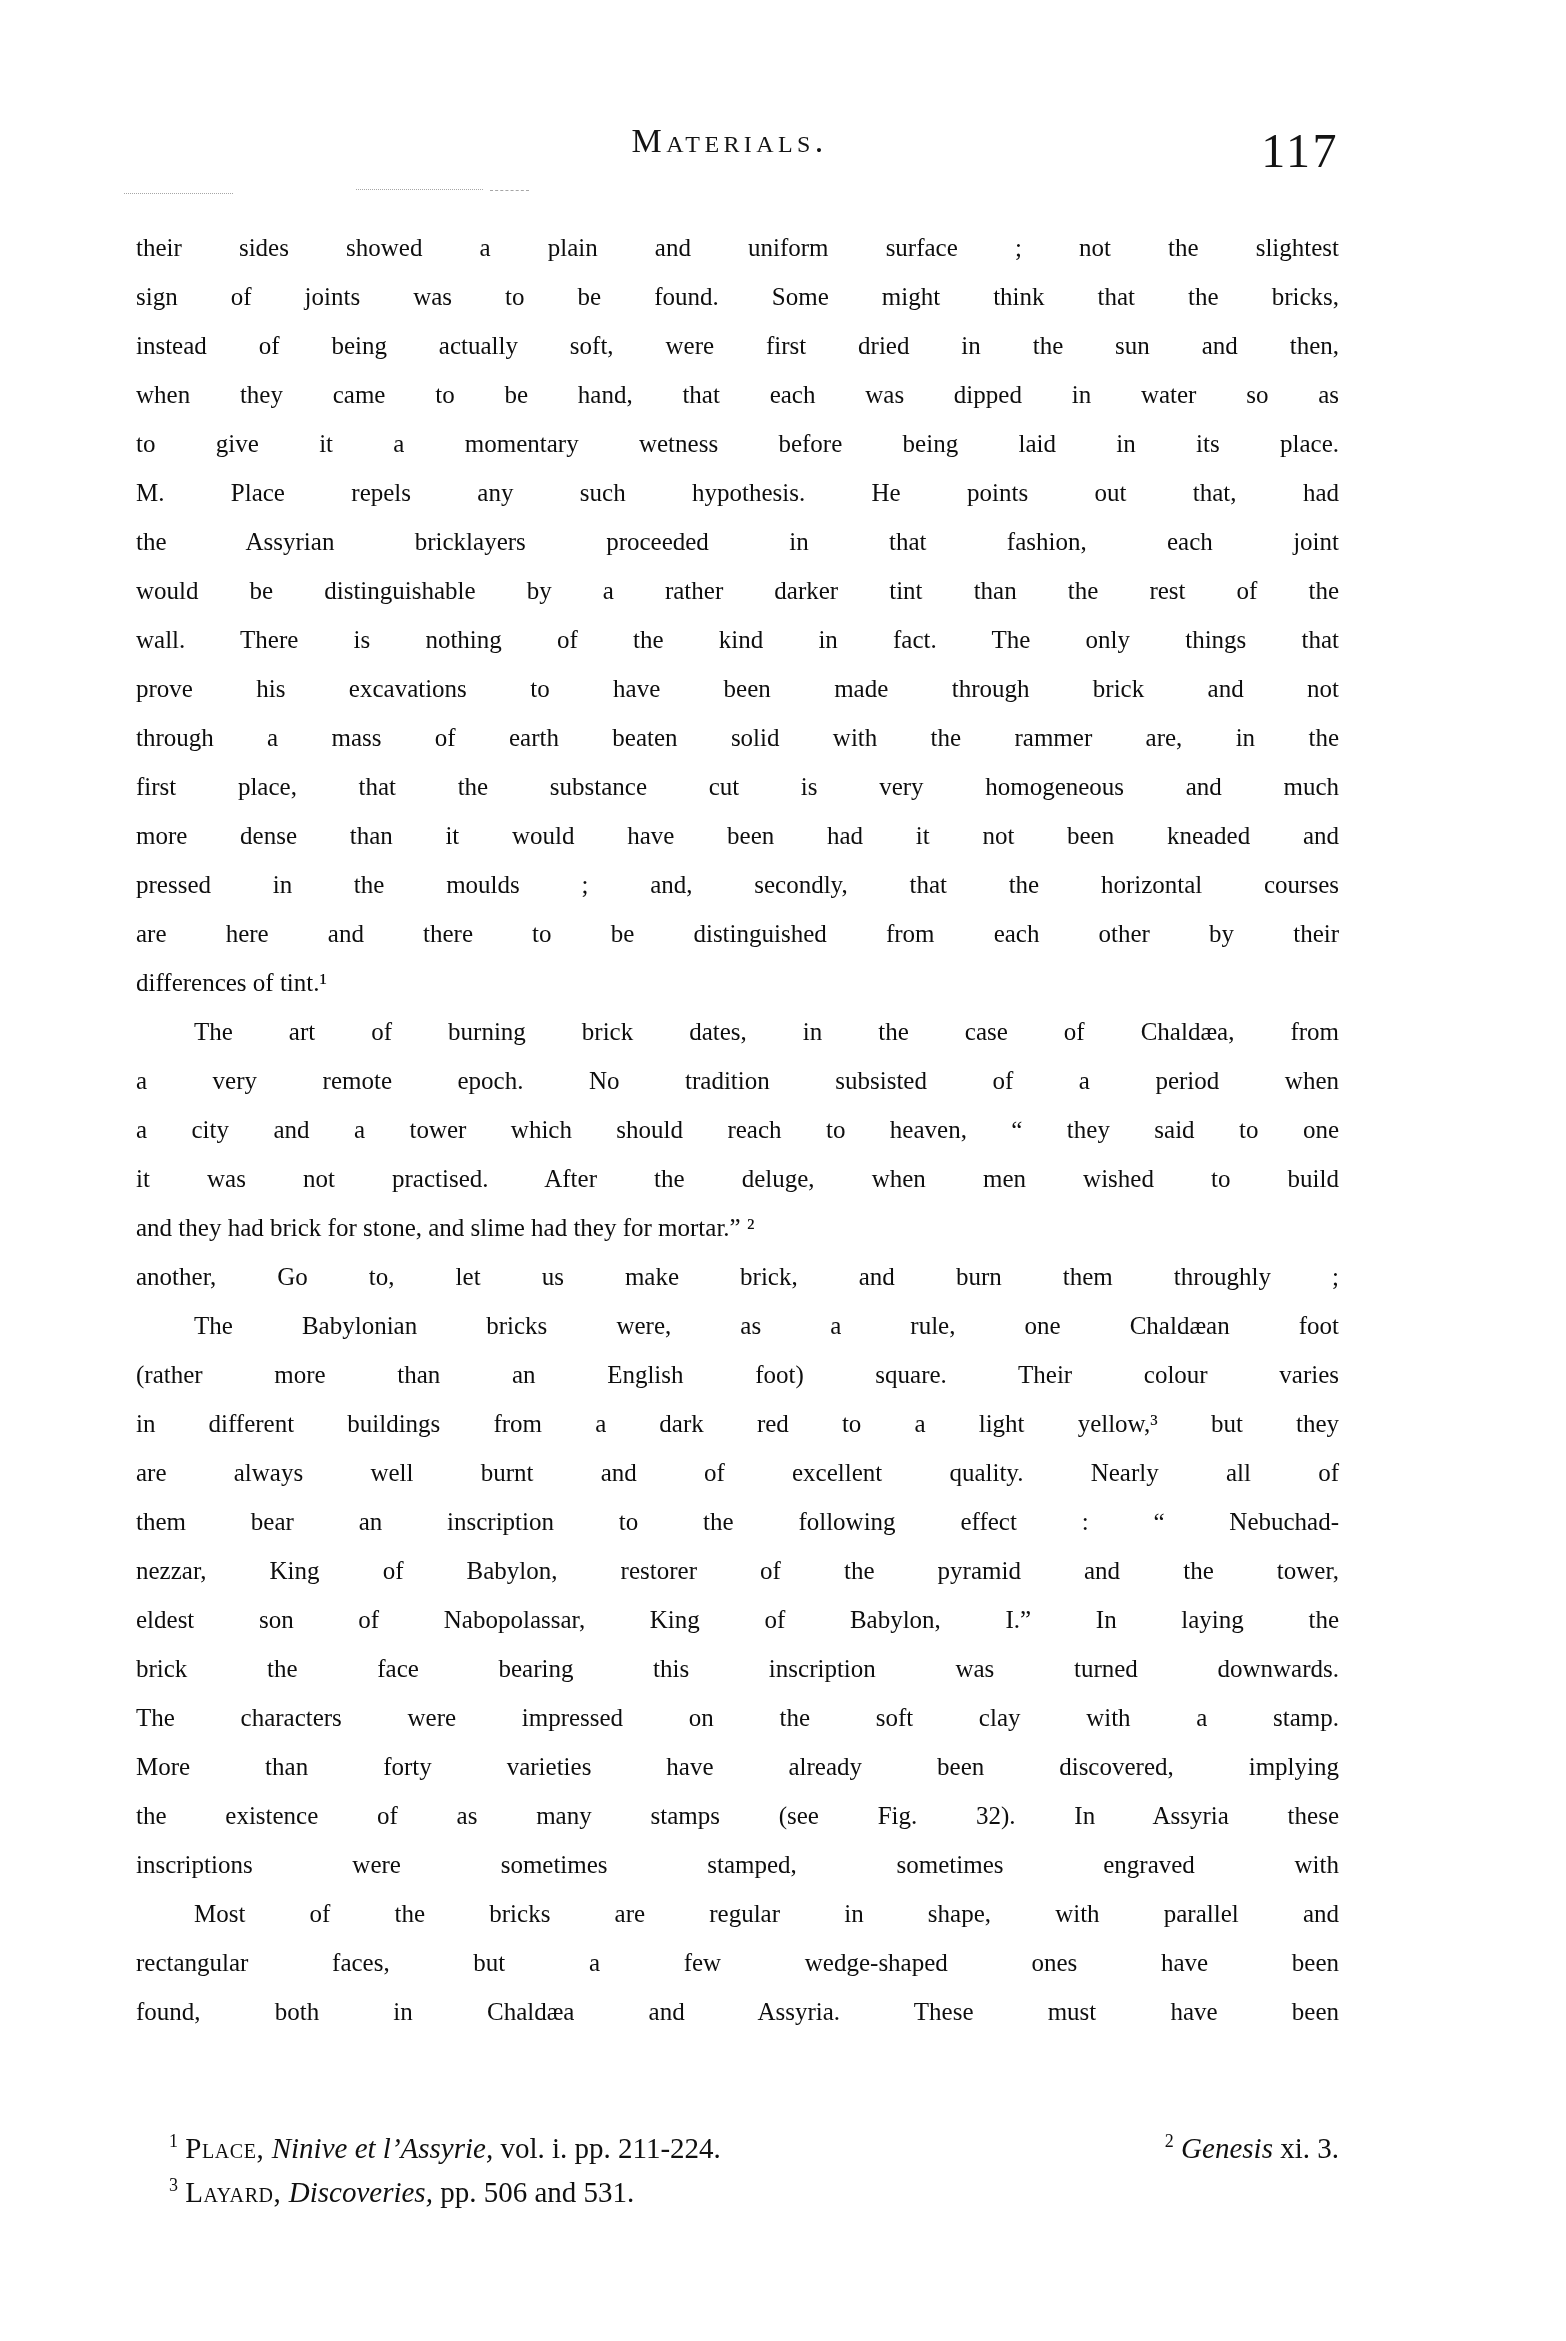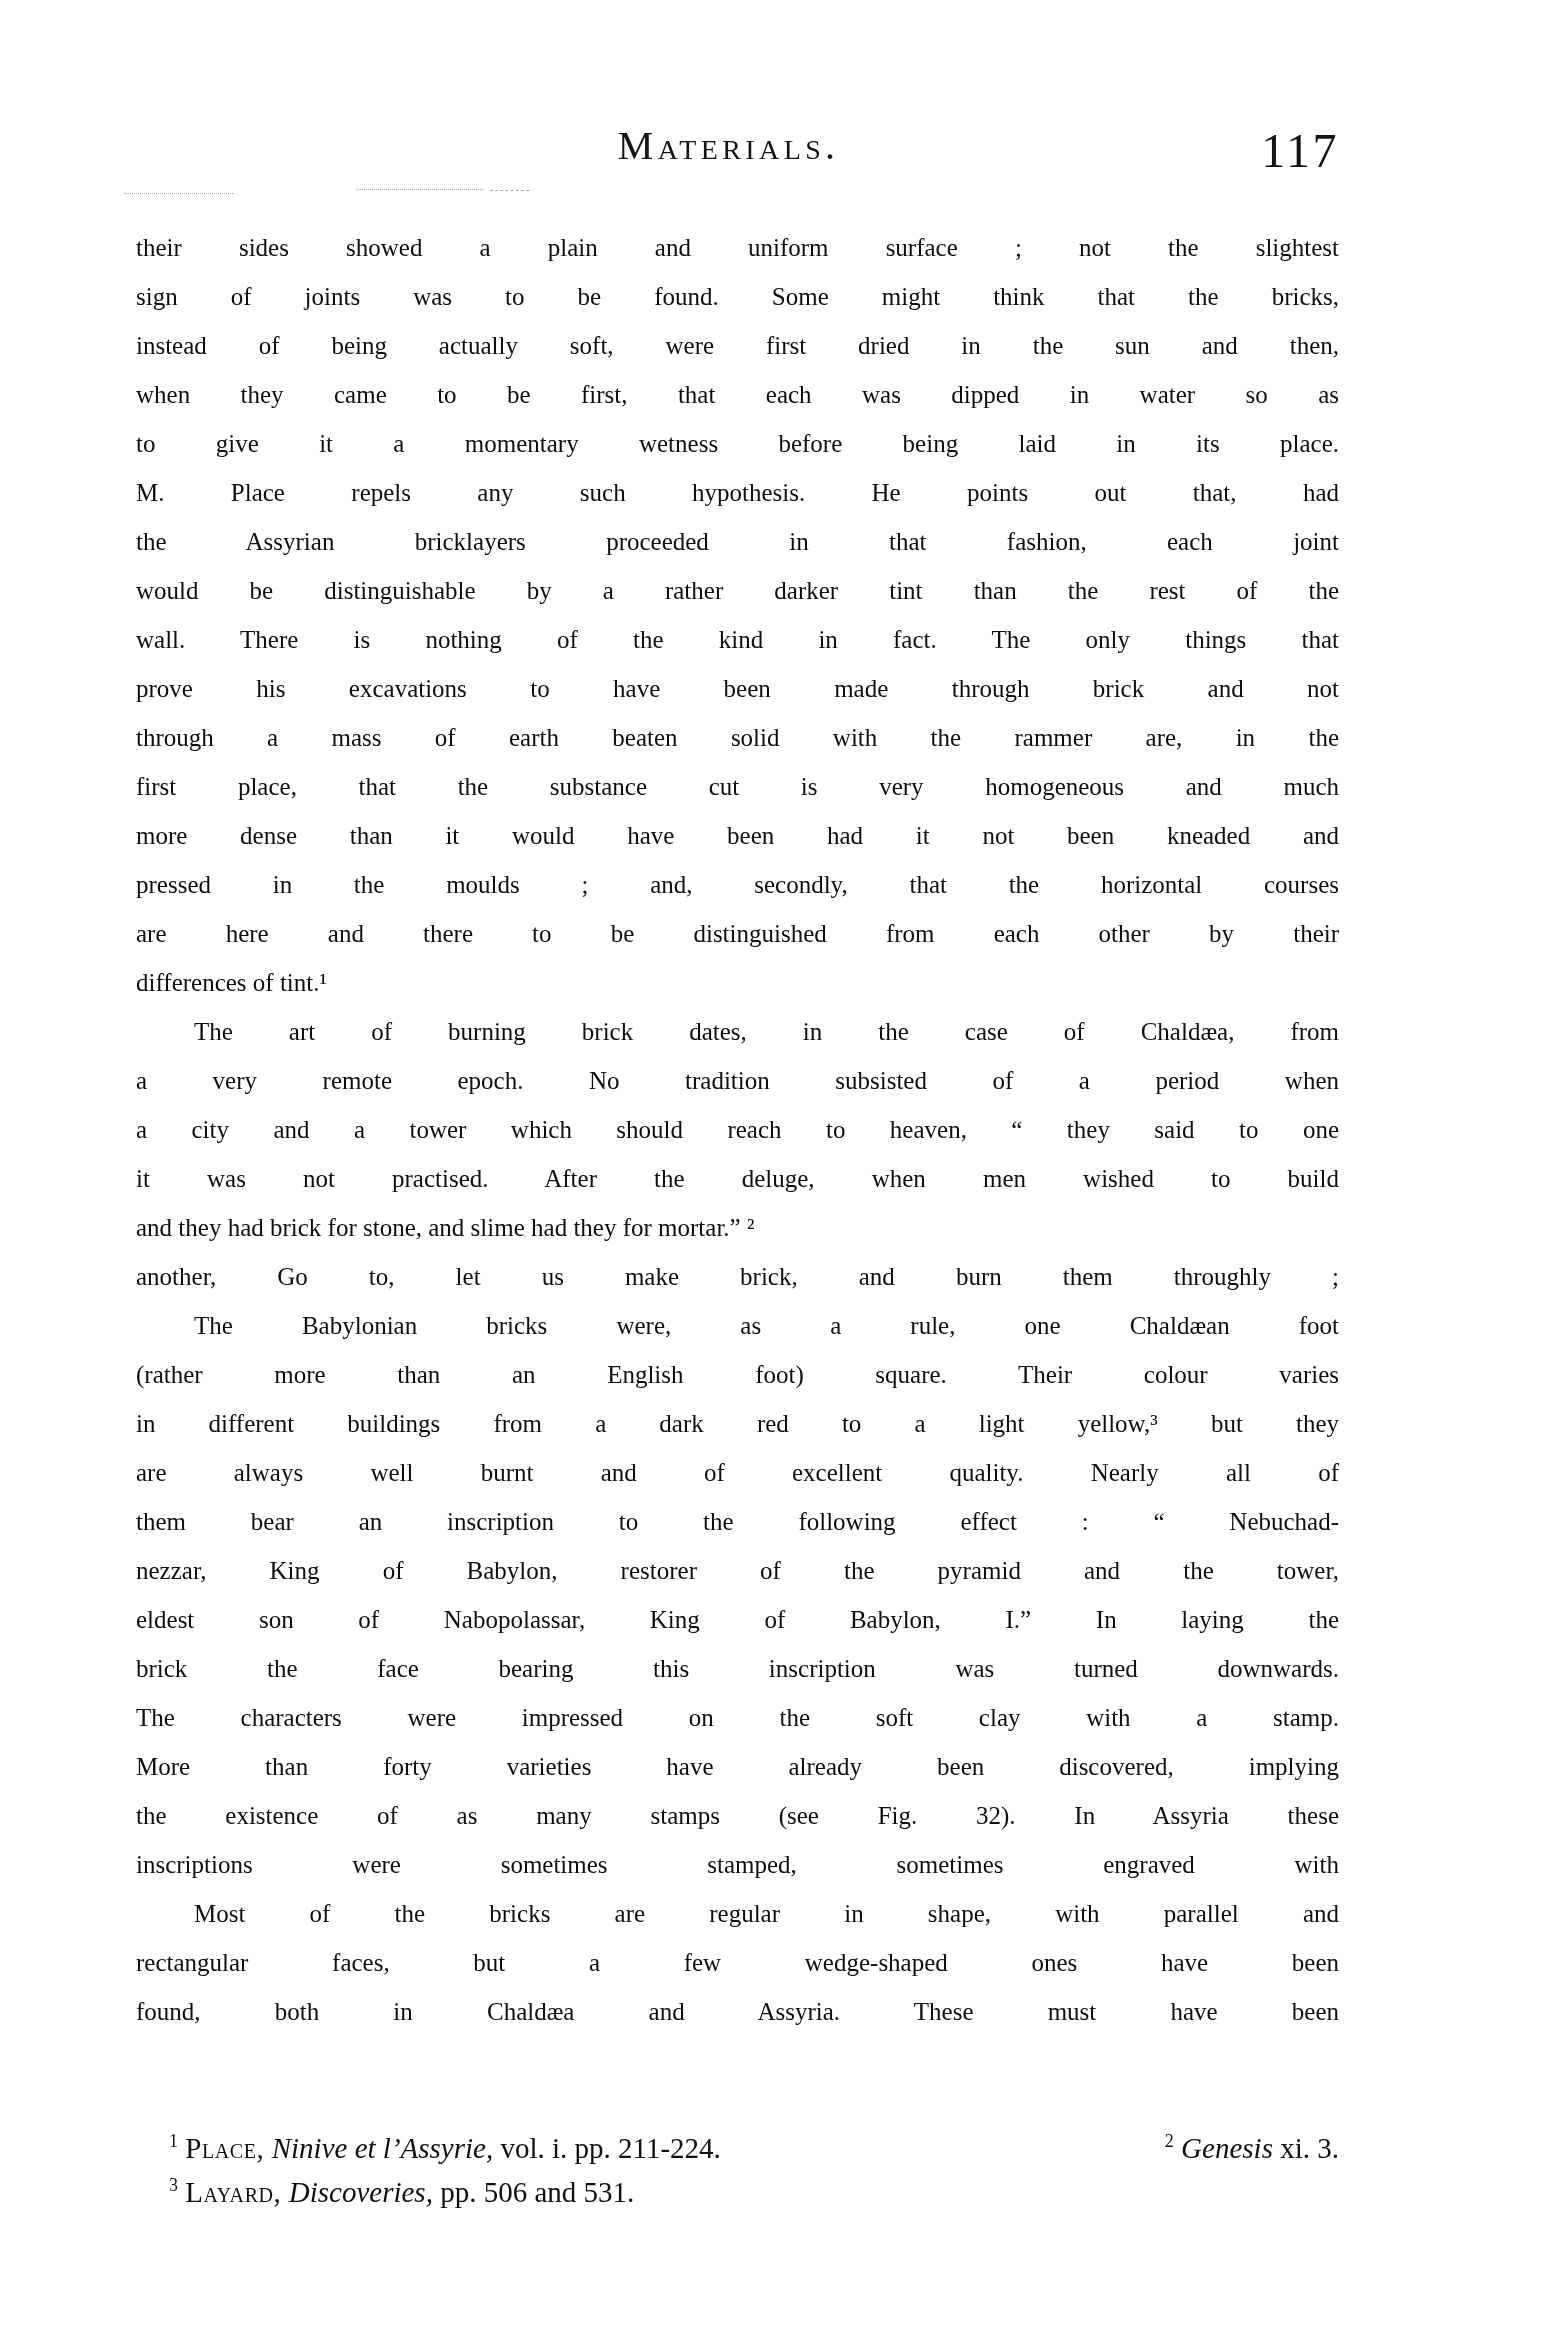--- a/index.html
+++ b/index.html
@@ -13,21 +13,21 @@
   }
   .page { position: absolute; inset: 0; background: #ffffff; }
 
   
   .header {
     position: absolute; left: 136px; top: 122px; width: 1203px; height: 44px;
   }
   .running-title {
     position: absolute; left: 50%; transform: translateX(-54%);
     font-variant: small-caps;
-    font-size: 40px; letter-spacing: 4.4px; color: #141414;
+    font-size: 34px; letter-spacing: 4.4px; color: #141414;
   }
   .page-number {
     position: absolute; right: 0; top: 1.3px;
     font-size: 48px; letter-spacing: 2.5px; color: #141414;
   }
 
   
   .artifact { position: absolute; border-top: 1.9px dotted rgba(20,20,20,0.38); height: 0; }
   .a1 { left: 124px;  top: 193px; width: 109px; }
   .a2 { left: 356px;  top: 189px; width: 127px; }
@@ -71,21 +71,21 @@
   </div>
 
   <div class="artifact a1"></div>
   <div class="artifact a2"></div>
   <div class="artifact a3"></div>
 
   <div class="body-text">
       <div class="line">their sides showed a plain and uniform surface ; not the slightest</div>
       <div class="line">sign of joints was to be found.  Some might think that the bricks,</div>
       <div class="line">instead of being actually soft, were first dried in the sun and then,</div>
-      <div class="line">when they came to be first, that each was dipped in water so as</div>
+      <div class="line">when they came to be hand, that each was dipped in water so as</div>
       <div class="line">to give it a momentary wetness before being laid in its place.</div>
       <div class="line">M. Place repels any such hypothesis.  He points out that, had</div>
       <div class="line">the Assyrian bricklayers proceeded in that fashion, each joint</div>
       <div class="line">would be distinguishable by a rather darker tint than the rest of the</div>
       <div class="line">wall.  There is nothing of the kind in fact.  The only things that</div>
       <div class="line">prove his excavations to have been made through brick and not</div>
       <div class="line">through a mass of earth beaten solid with the rammer are, in the</div>
       <div class="line">first place, that the substance cut is very homogeneous and much</div>
       <div class="line">more dense than it would have been had it not been kneaded and</div>
       <div class="line">pressed in the moulds ; and, secondly, that the horizontal courses</div>

